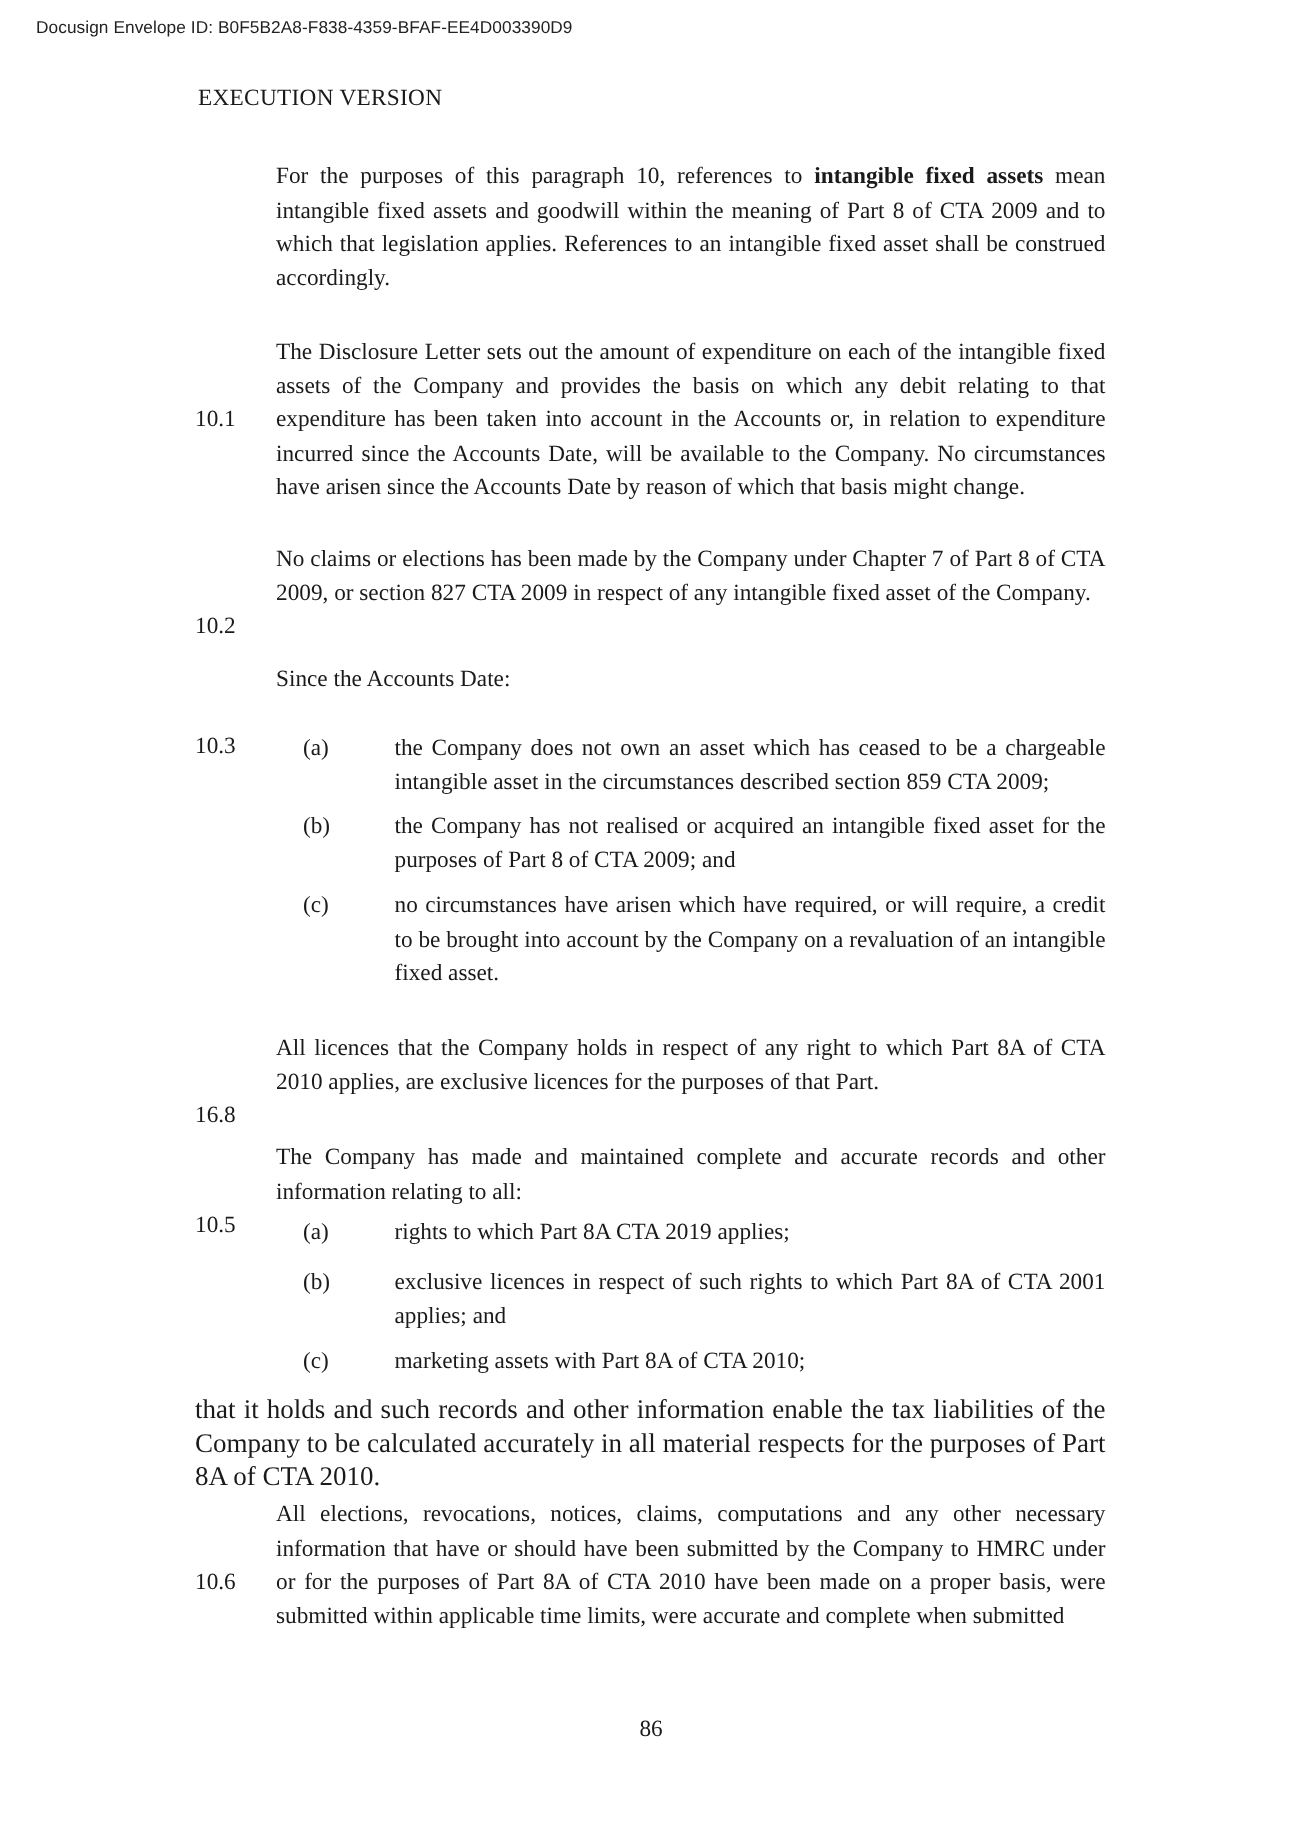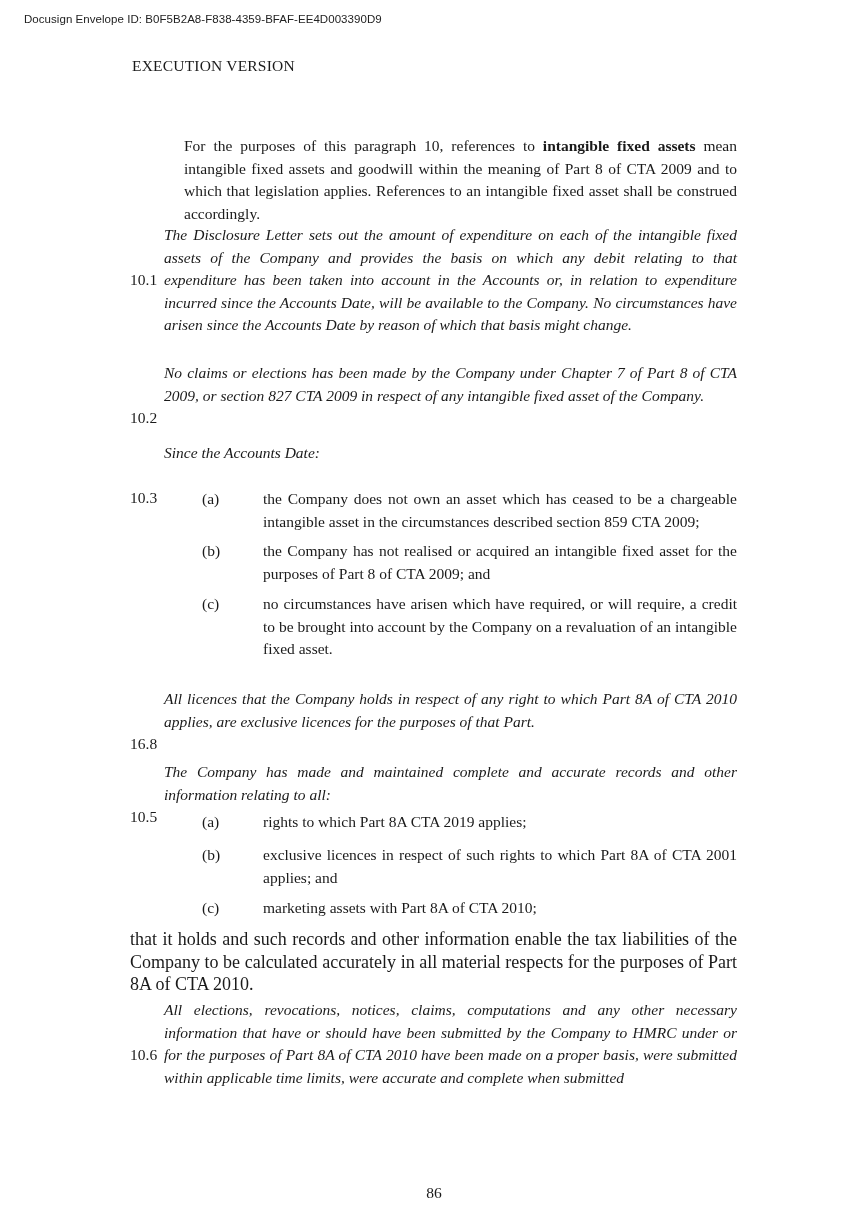--- a/index.html
+++ b/index.html
@@ -13,30 +13,30 @@
       letter-spacing: 0.05px;
     }
     .exec {
       position: absolute; left: 132px; top: 57px;
       font-size: 15.5px; letter-spacing: 0.2px;
     }
     .block {
       position: absolute; font-size: 15.5px; line-height: 22.5px; text-align: justify;
     }
     .block p { margin: 0; }
-    .intro { left: 184px; top: 107px; width: 553px; margin-top: 28px; }
+    .intro { left: 184px; top: 107px; width: 553px; }
     .intro b { font-weight: bold; }
     .clause { position: absolute; left: 130px; width: 607px; }
     .clause .num { position: absolute; left: 0; top: 0; font-size: 15.5px; line-height: 22.5px; margin-top: 45px; }
-    .clause .body { margin-left: 34px; font-size: 15.5px; line-height: 22.5px; text-align: justify; font-style: italic; }
+    .clause .body { margin-left: 54px; font-size: 15.5px; line-height: 22.5px; text-align: justify; }
     .sub { position: absolute; left: 202px; width: 535px; }
     .sub .lbl { position: absolute; left: 0; top: 0; font-size: 15.5px; line-height: 22.5px; }
     .sub .body { margin-left: 61px; font-size: 15.5px; line-height: 22.5px; text-align: justify; }
     .tail { position: absolute; left: 130px; top: 928px; width: 607px; font-size: 18px; line-height: 22.5px; text-align: justify; }
-    .pagenum { position: absolute; left: 0; width: 868px; top: 1184px; text-align: center; font-size: 15.5px; }
+    .pagenum { position: absolute; left: 0; width: 868px; top: 1144px; text-align: center; font-size: 15.5px; }
   </style>
 </head>
 <body>
 
 <div class="envelope">Docusign Envelope ID: B0F5B2A8-F838-4359-BFAF-EE4D003390D9</div>
 <div class="exec">EXECUTION VERSION</div>
 
 <div class="block intro">
   <p><span>For the purposes of this paragraph 10, references to </span><b>intangible fixed assets</b><span> mean intangible fixed assets and goodwill within the meaning of Part 8 of CTA 2009 and to which that legislation applies. References to an intangible fixed asset shall be construed accordingly.</span></p>
 </div>

